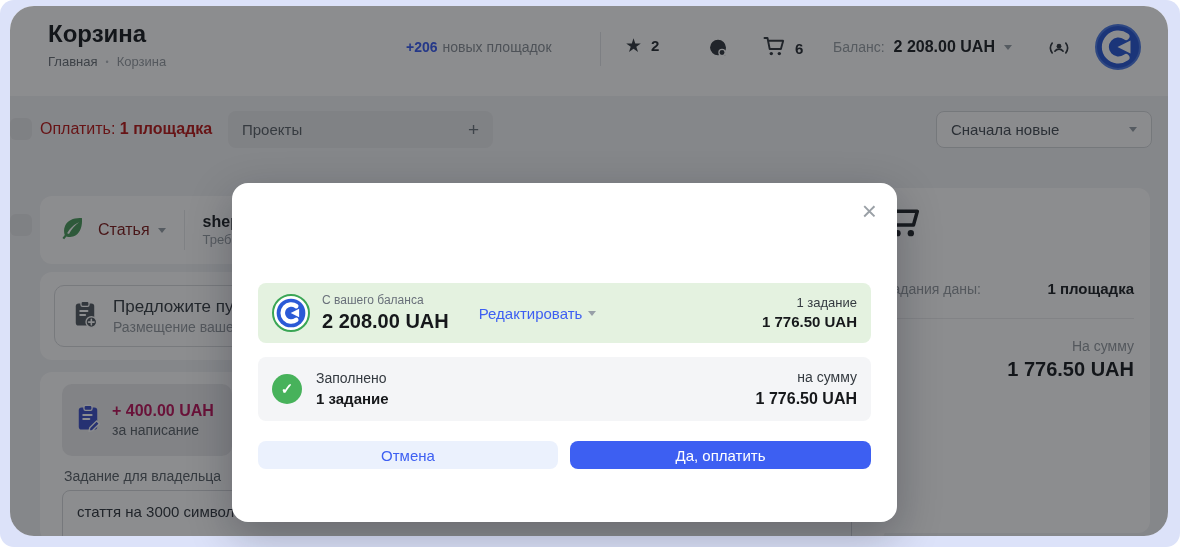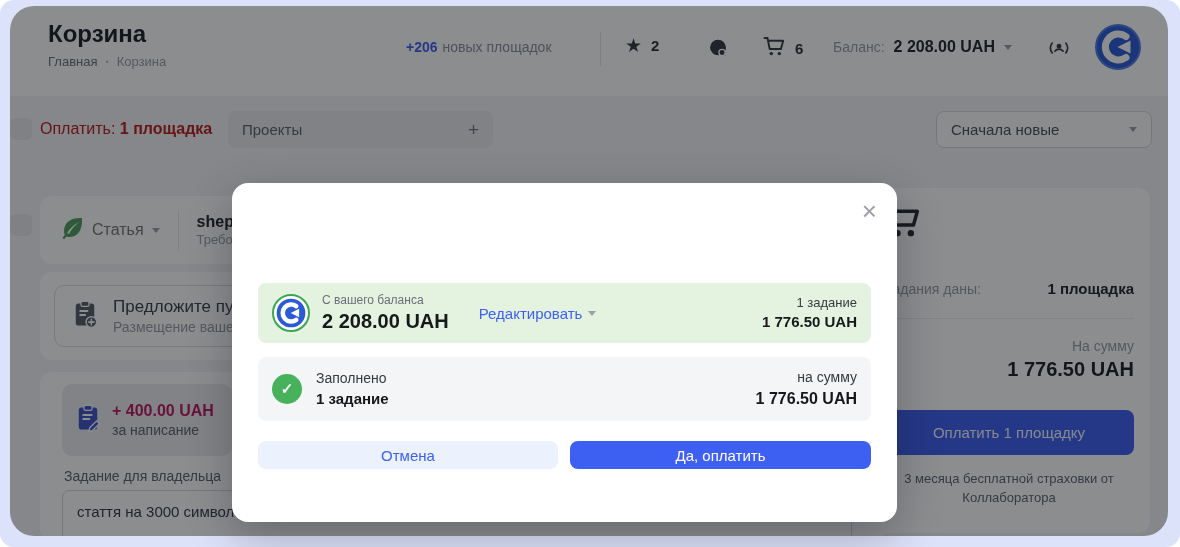--- a/index.html
+++ b/index.html
@@ -30,21 +30,21 @@
   .paywhat b{font-weight:700;}
   .proj-select{position:absolute;left:218px;top:105px;width:265px;height:37px;background:#e9eaec;
                border-radius:8px;display:flex;align-items:center;padding:0 14px;font-size:15px;color:#5d646b;}
   .proj-plus{margin-left:auto;font-size:19px;color:#6c757d;font-weight:400;}
   .sort-select{position:absolute;left:926px;top:105px;width:216px;height:37px;background:#fdfdfe;
                border:1px solid #d4d7da;border-radius:8px;display:flex;align-items:center;
                padding:0 14px;font-size:15px;color:#495057;}
   .sort-select .caret{margin-left:auto;}
   .card{position:absolute;background:#ffffff;border-radius:12px;}
   .card1{left:30px;top:190px;width:845px;height:68px;display:flex;align-items:center;padding:0 18px;}
-  .type-label{font-size:16px;color:#737373;margin:0 8px 0 6px;}
+  .type-label{font-size:16px;color:#7f1d1d;margin:0 8px 0 12px;}
   .c1div{width:1px;height:40px;background:#e6e8ea;margin:0 18px;}
   .site-name{font-size:16px;font-weight:700;color:#212529;line-height:1.25;}
   .site-sub{font-size:13px;color:#9aa0a6;line-height:1.3;}
   .card2{left:30px;top:266px;width:845px;height:88px;padding:13px 14px;}
   .offer-box{width:100%;height:62px;border:1px solid #d9dbde;border-radius:10px;display:flex;
              align-items:center;padding:0 16px;gap:14px;}
   .offer-title{font-size:17px;color:#3a4046;line-height:1.3;}
   .offer-sub{font-size:14px;color:#959ba1;line-height:1.3;}
   .card3{left:30px;top:366px;width:845px;height:170px;padding:12px 22px;}
   .price-box{width:170px;height:72px;background:#ececee;border-radius:10px;display:flex;
@@ -241,22 +241,20 @@
             <circle cx="17.3" cy="19.9" r="1.9" fill="#24282c"></circle>
           </svg>
       </span>
       <div class="rp-row">
         <span class="rp-tasks-label">Задания даны:</span>
         <span class="rp-tasks-val">1 площадка</span>
       </div>
       <div class="rp-div"></div>
       <div class="rp-sum-label">На сумму</div>
       <div class="rp-sum-val">1 776.50 UAH</div>
-      <button class="rp-paybtn">Оплатить 1 площадку</button>
-      <div class="rp-note">3 месяца бесплатной страховки от Коллаборатора</div>
     </div>
 
     <div class="overlay"></div>
   </div>
 
   <div class="modal">
     <button class="m-close">×</button>
 
     <div class="m-green">
       <span class="logo-sm">

